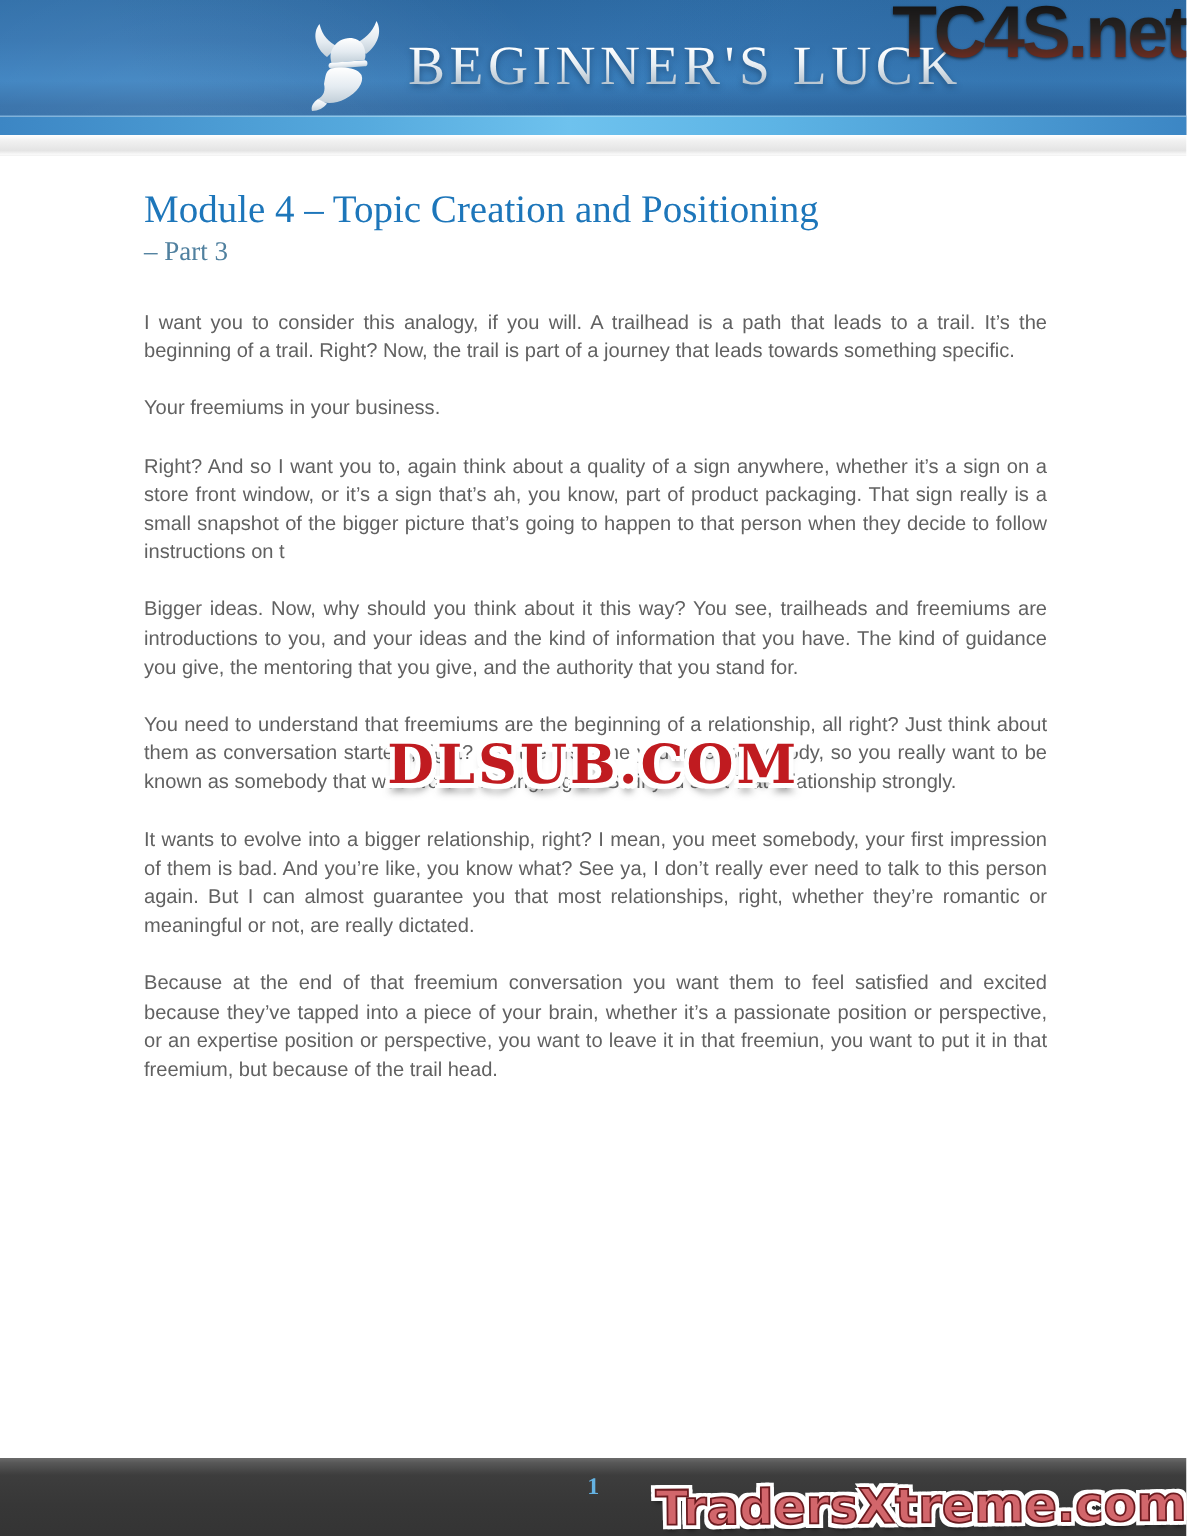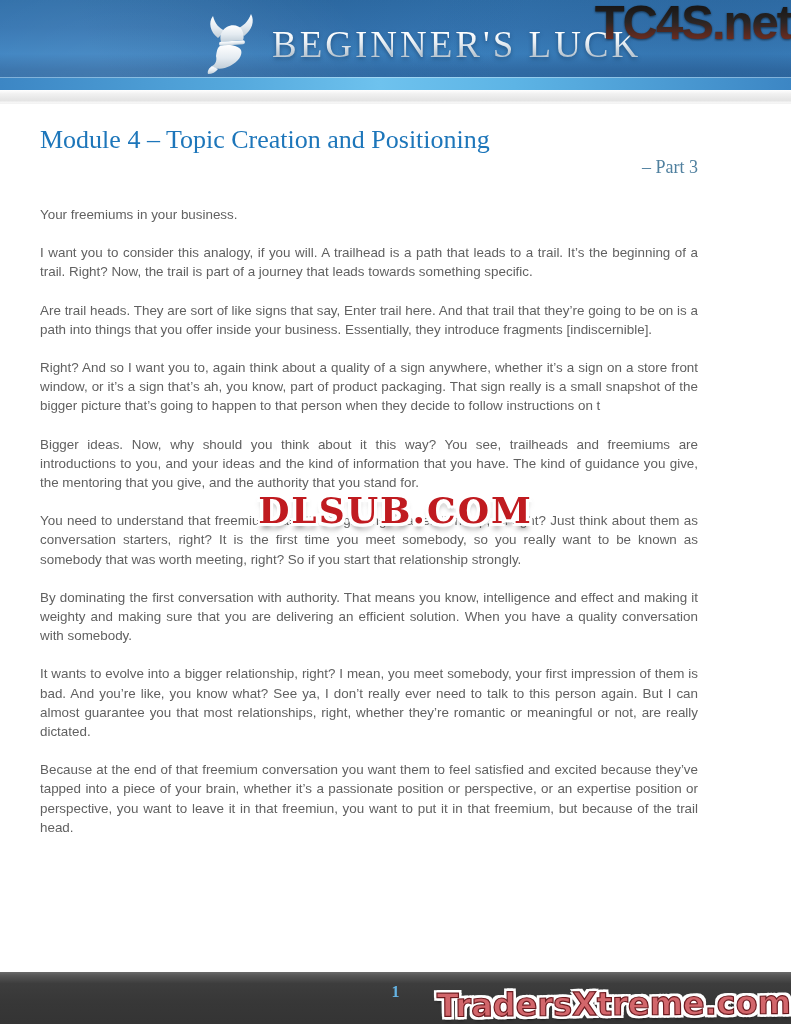--- a/index.html
+++ b/index.html
@@ -59,38 +59,37 @@
   
   .header-strip {
     position: absolute; top: 90px; left: 0; width: 791px; height: 14px;
     background: linear-gradient(180deg, #ffffff 0%, #f1f1f1 30%, #e9e9e9 60%, #e4e4e4 80%, #fafafa 100%);
     border-bottom: 1px solid #f3f3f3;
   }
 
   
   .page-content {
     position: absolute; top: 104px; left: 0;
-    width: 791px; padding: 0 93px 0 40px;
+    width: 791px; padding: 0 93px 0 96px;
   }
   .doc-title {
     margin-top: 21px;
     font-family: "Liberation Serif", serif;
     font-weight: normal;
     font-size: 26px; line-height: 1.15;
     color: #1d76ba;
     letter-spacing: 0px;
   }
   .doc-subtitle {
     font-family: "Liberation Serif", serif;
     font-weight: normal;
     font-size: 18px;
     color: #50809f;
     margin-top: 2px;
     margin-bottom: 27px;
-    text-align: right;
   }
   .doc-paragraph {
     font-family: "Liberation Sans", sans-serif;
     font-size: 13.4px; line-height: 19.2px;
     color: #616161;
     text-align: justify;
     margin-bottom: 19px;
   }
 
   
@@ -169,27 +168,25 @@
   <div class="tc4s">TC4S.net</div>
   <div class="glow-band"></div>
 </div>
 
 <div class="header-strip"></div>
 
 <div class="page-content">
   <h1 class="doc-title">Module 4 – Topic Creation and Positioning</h1>
   <h2 class="doc-subtitle">– Part 3</h2>
 
+  <p class="doc-paragraph">I want you to consider this analogy, if you will. A trailhead is a path that leads to a trail. It’s the beginning of a trail. Right? Now, the trail is part of a journey that leads towards something specific.</p>
   <p class="doc-paragraph">Your freemiums in your business.</p>
-  <p class="doc-paragraph">I want you to consider this analogy, if you will. A trailhead is a path that leads to a trail. It’s the beginning of a trail. Right? Now, the trail is part of a journey that leads towards something specific.</p>
-  <p class="doc-paragraph">Are trail heads. They are sort of like signs that say, Enter trail here. And that trail that they’re going to be on is a path into things that you offer inside your business. Essentially, they introduce fragments [indiscernible].</p>
   <p class="doc-paragraph">Right? And so I want you to, again think about a quality of a sign anywhere, whether it’s a sign on a store front window, or it’s a sign that’s ah, you know, part of product packaging. That sign really is a small snapshot of the bigger picture that’s going to happen to that person when they decide to follow instructions on t</p>
   <p class="doc-paragraph">Bigger ideas. Now, why should you think about it this way? You see, trailheads and freemiums are introductions to you, and your ideas and the kind of information that you have. The kind of guidance you give, the mentoring that you give, and the authority that you stand for.</p>
   <p class="doc-paragraph">You need to understand that freemiums are the beginning of a relationship, all right? Just think about them as conversation starters, right? It is the first time you meet somebody, so you really want to be known as somebody that was worth meeting, right? So if you start that relationship strongly.</p>
-  <p class="doc-paragraph">By dominating the first conversation with authority. That means you know, intelligence and effect and making it weighty and making sure that you are delivering an efficient solution. When you have a quality conversation with somebody.</p>
   <p class="doc-paragraph">It wants to evolve into a bigger relationship, right? I mean, you meet somebody, your first impression of them is bad. And you’re like, you know what? See ya, I don’t really ever need to talk to this person again. But I can almost guarantee you that most relationships, right, whether they’re romantic or meaningful or not, are really dictated.</p>
   <p class="doc-paragraph">Because at the end of that freemium conversation you want them to feel satisfied and excited because they’ve tapped into a piece of your brain, whether it’s a passionate position or perspective, or an expertise position or perspective, you want to leave it in that freemiun, you want to put it in that freemium, but because of the trail head.</p>
 </div>
 
 <div class="dlsub-watermark">DLSUB.COM</div>
 
 <div class="site-footer">
   <span class="page-number">1</span>
   <span class="footer-logo">TradersXtreme.com</span>
 </div>

